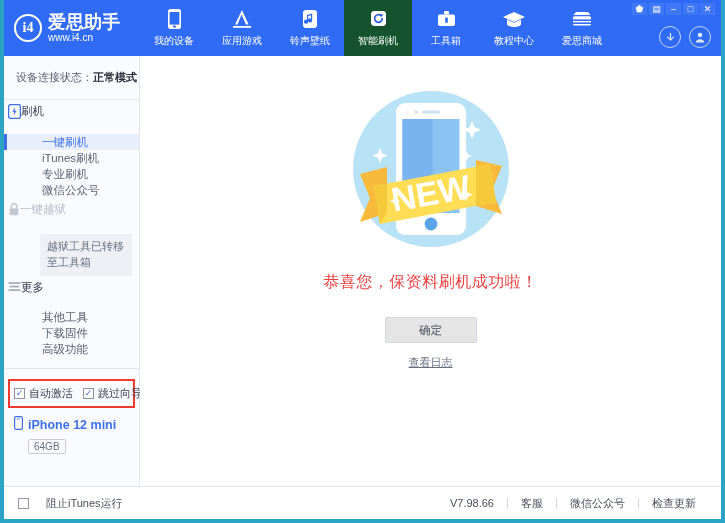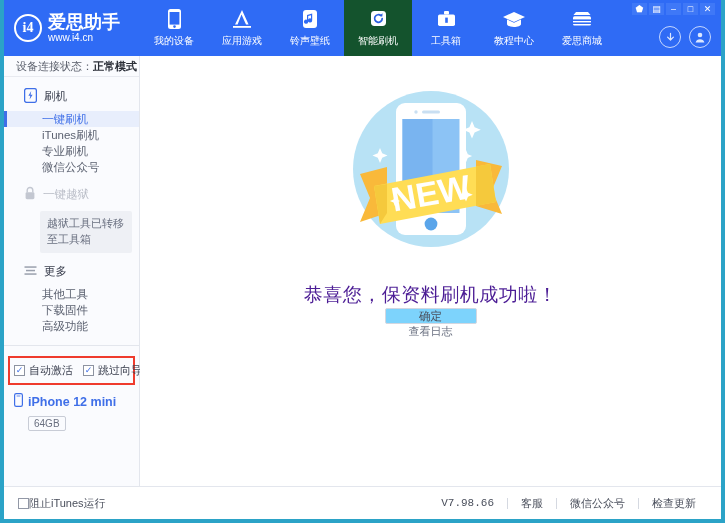--- a/index.html
+++ b/index.html
@@ -89,32 +89,32 @@
   }
 
   
   .sidebar {
     position: absolute; left: 0; top: 56px;
     width: 136px; bottom: 33px;
     background: #fafbfe;
     border-right: 1px solid #e3e6ed;
   }
   .conn-status {
-    height: 21px;
+    height: 44px;
     display: flex; align-items: center;
     padding-left: 12px;
     font-size: 11px; color: #5a5f6b;
     border-bottom: 1px solid #e8eaf0;
     background: #fafbfe;
   }
   .conn-status b { color: #2b2f38; font-weight: bold; }
 
   .group-head {
-    height: 30px; display: flex; align-items: center;
-    gap: 7px; padding-left: 20px;
+    height: 30px; display: flex; align-items: flex-start;
+    gap: 0; padding-left: 4px;
     margin-top: 4px;
     font-size: 11.5px; color: #3c4150;
   }
   .group-head.dim { color: #b8bcc6; }
 
   .sb-item {
     height: 16px; display: flex; align-items: center;
     padding-left: 38px;
     font-size: 11.5px; color: #5c6271;
     cursor: pointer; position: relative;
@@ -167,62 +167,64 @@
   
   .main {
     position: absolute; left: 136px; top: 56px; right: 0; bottom: 33px;
     background: #ffffff;
     display: flex; flex-direction: column;
     align-items: center;
     padding-top: 22px;
   }
   .illo { width: 182px; height: 182px; }
   .main-msg {
-    margin-top: 22px;
-    font-size: 19px; color: #4c1d95;
+    margin-top: 12px;
+    font-size: 16px; color: #ef4444;
     letter-spacing: 0.5px;
   }
   .ok-btn {
-    margin-top: 0;
-    width: 92px; height: 16px;
-    background: #7dd3fc;
+    margin-top: 24px;
+    width: 92px; height: 26px;
+    background: #e5e5e5;
     border: 1px solid #d3d7e0;
     border-radius: 2px;
     font-size: 11.5px; color: #4a4f5c;
     cursor: pointer;
     font-family: "Liberation Sans", sans-serif;
   }
   .log-link {
+    margin-top: 12px;
     font-size: 11px; color: #6a7080;
+    text-decoration: underline;
     cursor: pointer;
   }
 
   
   .footer {
     position: absolute; left: 0; right: 0; bottom: 0;
     height: 33px;
     background: #ffffff;
     border-top: 1px solid #e3e6ed;
     display: flex; align-items: center;
     padding: 0 12px 0 14px;
   }
-  .footer-left { display: flex; align-items: center; gap: 0; cursor: pointer; }
+  .footer-left { display: flex; align-items: center; gap: 17px; cursor: pointer; }
   .cbx-empty {
     width: 11px; height: 11px;
     border: 1px solid #9298a6; background: #ffffff;
     flex: 0 0 auto;
   }
   .footer-left span { font-size: 11px; color: #4a4f5c; }
   .footer-right {
     margin-left: auto;
     display: flex; align-items: center;
     font-size: 11px; color: #4a4f5c;
   }
   .fr-item { padding: 0 13px; cursor: pointer; white-space: nowrap; }
-  .fr-item.ver { cursor: default; color: #4a4f5c; padding-right: 13px; font-family: Liberation Mono, monospace; }
+  .fr-item.ver { cursor: default; color: #4a4f5c; padding-right: 13px; }
   .fr-sep { width: 1px; height: 11px; background: #d5d9e1; }
 </style>
 </head>
 <body>
 
 <div id="app">
 
   <div class="header">
 
     <div class="logo-zone">

